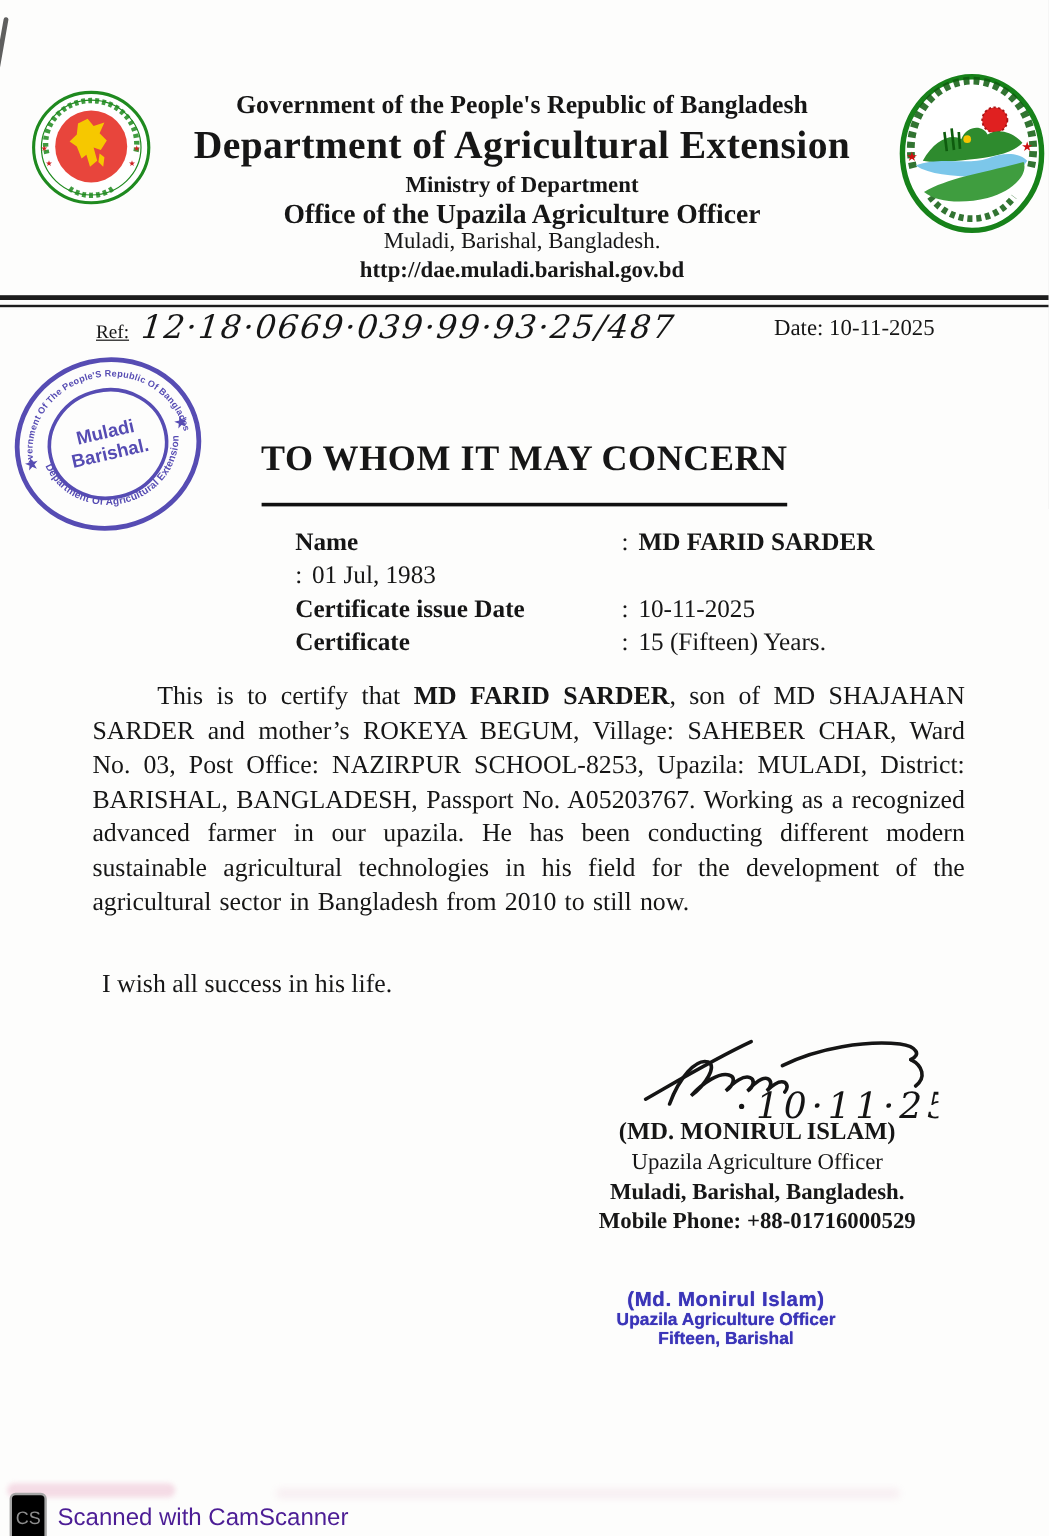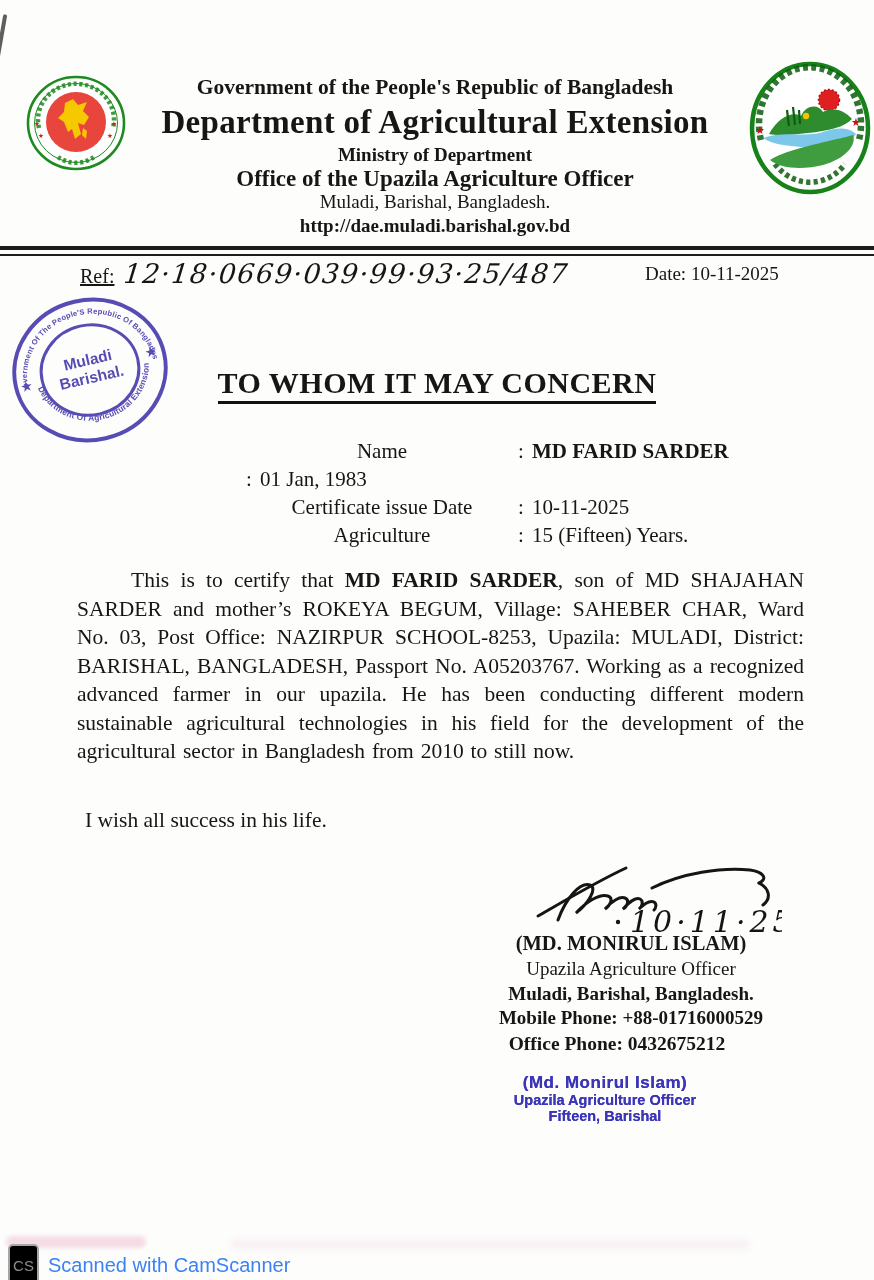--- a/index.html
+++ b/index.html
@@ -25,34 +25,34 @@
   .h-dept  { font-size:33px;  font-weight:bold; line-height:42px; letter-spacing:.3px; }
   .h-min   { font-size:19px;  font-weight:bold; line-height:23.5px; }
   .h-off   { font-size:23px;  font-weight:bold; line-height:23.5px; }
   .h-addr  { font-size:19px;  line-height:23.5px; }
   .h-web   { font-size:19px;  font-weight:bold; line-height:23.5px; }
 
   .double-rule { position:absolute; left:0; top:246px; width:874px; height:10px;
     border-top:4px solid #1d1d1d; border-bottom:2.5px solid #1d1d1d; }
 
   .ref-row { position:absolute; left:80px; top:258px; white-space:nowrap; }
-  .ref-label { font-size:20px; text-decoration:underline; }
+  .ref-label { font-size:16px; text-decoration:underline; }
   .ref-number { display:inline-block; font-size:27px; font-style:italic; letter-spacing:1.5px;
     transform:skewX(-6deg); margin-left:6px; font-family:"DejaVu Serif", serif; }
   .date-row { position:absolute; left:645px; top:263px; font-size:19px; font-weight:normal; white-space:nowrap; }
 
   .round-stamp { position:absolute; left:6px; top:294px; opacity:.93; }
 
   .doc-title-wrap { position:absolute; left:0; top:366px; width:874px; text-align:center; }
   .doc-title { display:inline-block; font-size:30px; font-weight:bold; letter-spacing:.5px;
-    border-bottom:3.5px solid #111; padding-bottom:1px; }
+    border-bottom:3.5px solid #111; padding-bottom:19px; }
 
   .fields { position:absolute; left:246px; top:437px; font-size:21px; }
   .field-row { display:flex; line-height:28px; }
-  .field-label { width:272px; font-weight:normal;text-align:center; }
+  .field-label { width:272px; font-weight:bold; }
   .field-sep { width:10px; }
   .field-value { margin-left:4px; }
   .field-row.first .field-value { font-weight:bold; }
 
   .body-par { position:absolute; left:77px; top:566px; width:727px;
     font-size:21.5px; line-height:28.5px; text-align:justify; text-indent:54px; word-spacing:1.5px; }
   .closing { position:absolute; left:85px; top:808px; font-size:21.5px; }
 
   .signature-svg { position:absolute; left:526px; top:856px; }
   .sig-block { position:absolute; left:455px; top:930px; width:352px; text-align:center; }
@@ -68,21 +68,21 @@
     text-shadow:0 0 .6px #3b35b8; }
   .ink-l1 { font-size:17px; line-height:18px; letter-spacing:.5px; }
   .ink-l2 { font-size:14.5px; line-height:16px; }
   .ink-l3 { font-size:14.5px; line-height:16px; }
 
   .scan-footer { position:absolute; left:8px; top:1244px; display:flex; align-items:center; gap:9px;
     font-family:"Liberation Sans", sans-serif; }
   .cs-badge { width:31px; height:42px; border:2px solid #a6a6a6; border-radius:5px;
     display:flex; align-items:center; justify-content:center;
     font-size:15px; font-weight:normal; color:#8d8d8d; background:#000000; }
-  .cs-text { font-size:20px; color:#3b82f6; }
+  .cs-text { font-size:20px; color:#4c1d95; }
 
   .stamp-txt { font-family:"Liberation Sans", sans-serif; font-weight:bold; }
 </style>
 </head>
 <body>
 
 <div class="page">
 
   <div class="scratch-topleft"></div>
   <div class="smudge1"></div>
@@ -166,29 +166,29 @@
   </div>
 
   <div class="fields">
     <div class="field-row first">
       <span class="field-label">Name</span>
       <span class="field-sep">:</span>
       <span class="field-value">MD FARID SARDER</span>
     </div>
     <div class="field-row">
       <span class="field-sep">:</span>
-      <span class="field-value">01 Jan, 1983</span>
+      <span class="field-value">01 Jul, 1983</span>
     </div>
     <div class="field-row">
       <span class="field-label">Certificate issue Date</span>
       <span class="field-sep">:</span>
       <span class="field-value">10-11-2025</span>
     </div>
     <div class="field-row">
-      <span class="field-label">Agriculture</span>
+      <span class="field-label">Certificate</span>
       <span class="field-sep">:</span>
       <span class="field-value">15 (Fifteen) Years.</span>
     </div>
   </div>
 
   <p class="body-par"><span>This is to certify that </span><b>MD FARID SARDER</b><span>, son of MD SHAJAHAN SARDER and mother’s ROKEYA BEGUM, Village: SAHEBER CHAR, Ward No. 03, Post Office: NAZIRPUR SCHOOL-8253, Upazila: MULADI, District: BARISHAL, BANGLADESH, Passport No. A05203767. Working as a recognized advanced farmer in our upazila. He has been conducting different modern sustainable agricultural technologies in his field for the development of the agricultural sector in Bangladesh from 2010 to still now.</span></p>
 
   <div class="closing">I wish all success in his life.</div>
 
   <svg class="signature-svg" width="256" height="84" viewBox="0 0 256 84">
@@ -200,21 +200,20 @@
     </g>
     <circle cx="92" cy="66" r="2.2" fill="#151515"></circle>
     <text x="104" y="76" font-size="30" font-style="italic" letter-spacing="4" font-family="DejaVu Serif, serif" fill="#141414">10·11·25</text>
   </svg>
 
   <div class="sig-block">
     <div class="sig-name">(MD. MONIRUL ISLAM)</div>
     <div class="sig-title">Upazila Agriculture Officer</div>
     <div class="sig-addr">Muladi, Barishal, Bangladesh.</div>
     <div class="sig-mobile">Mobile Phone: +88-01716000529</div>
-    <div class="sig-office">Office Phone: 0432675212</div>
   </div>
 
   <div class="ink-stamp">
     <div class="ink-l1">(Md. Monirul Islam)</div>
     <div class="ink-l2">Upazila Agriculture Officer</div>
     <div class="ink-l3">Fifteen, Barishal</div>
   </div>
 
   <div class="scan-footer">
     <div class="cs-badge">CS</div>

